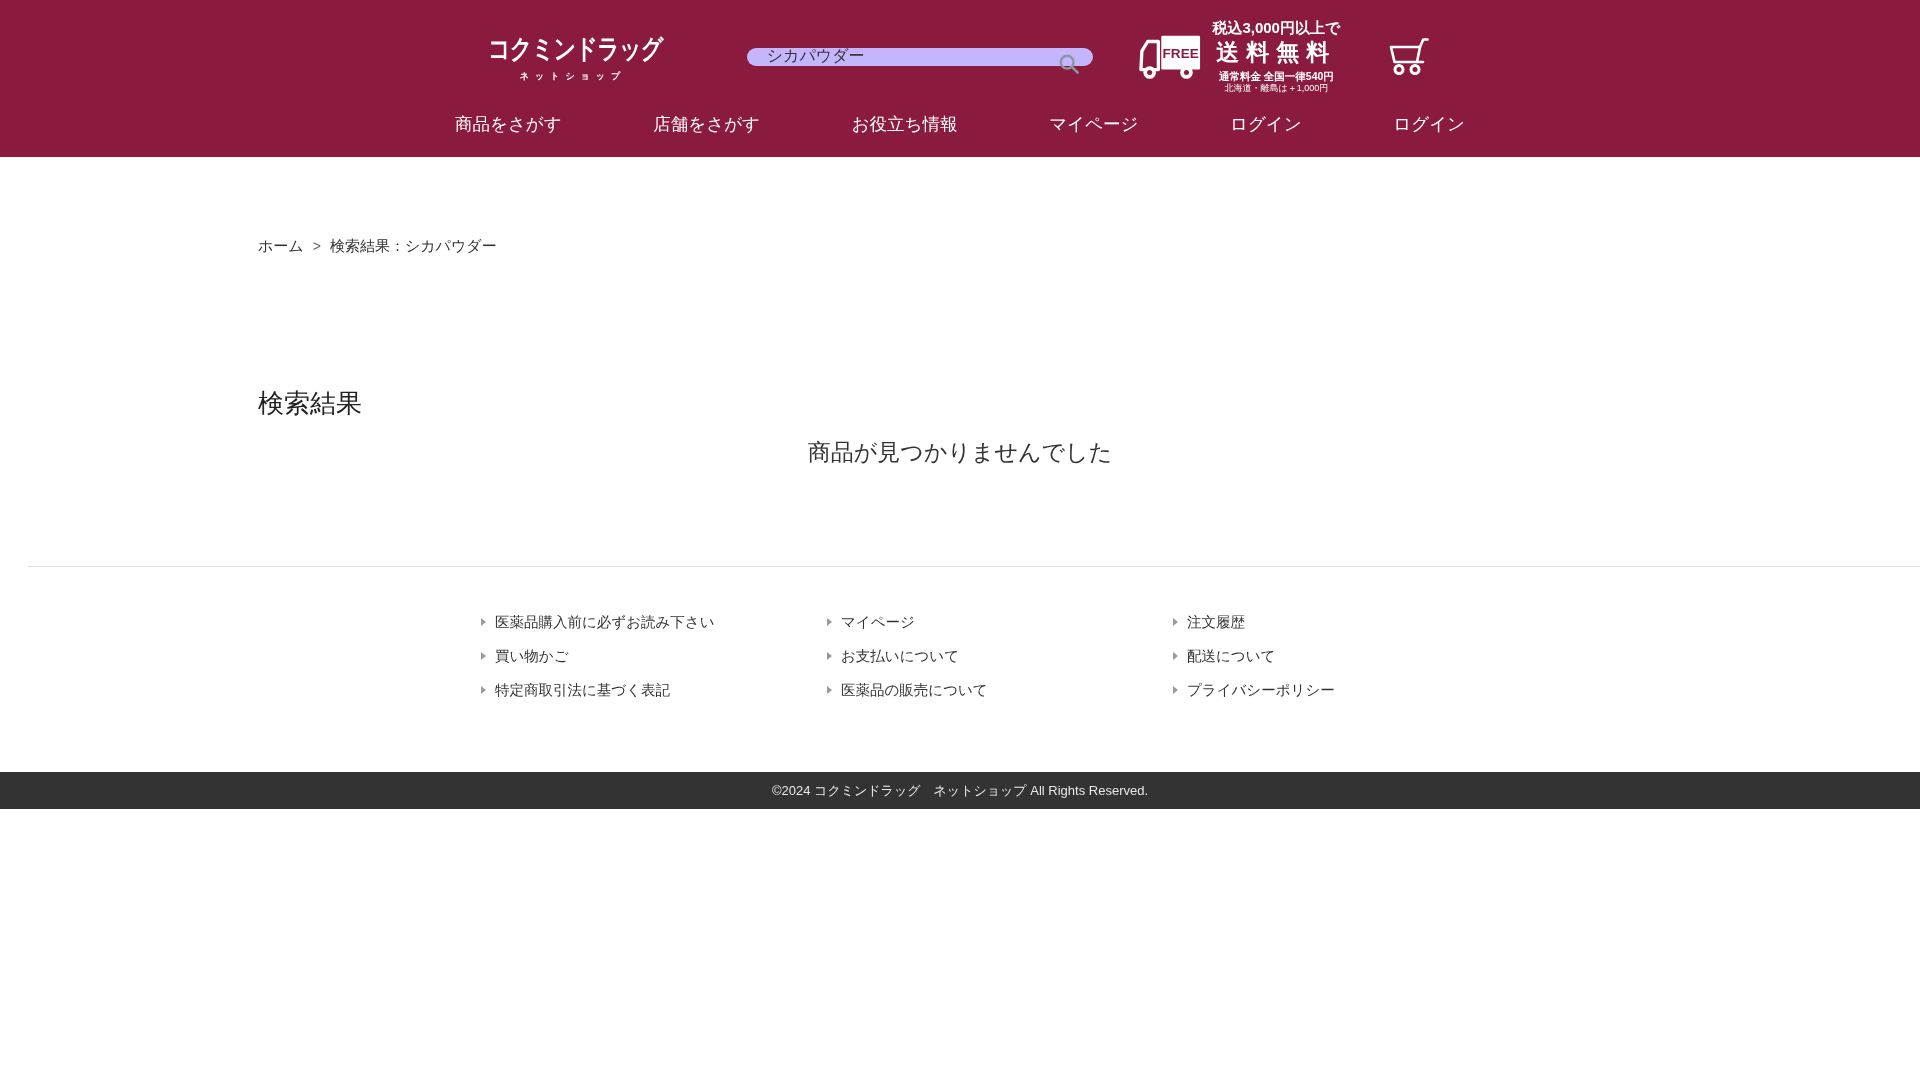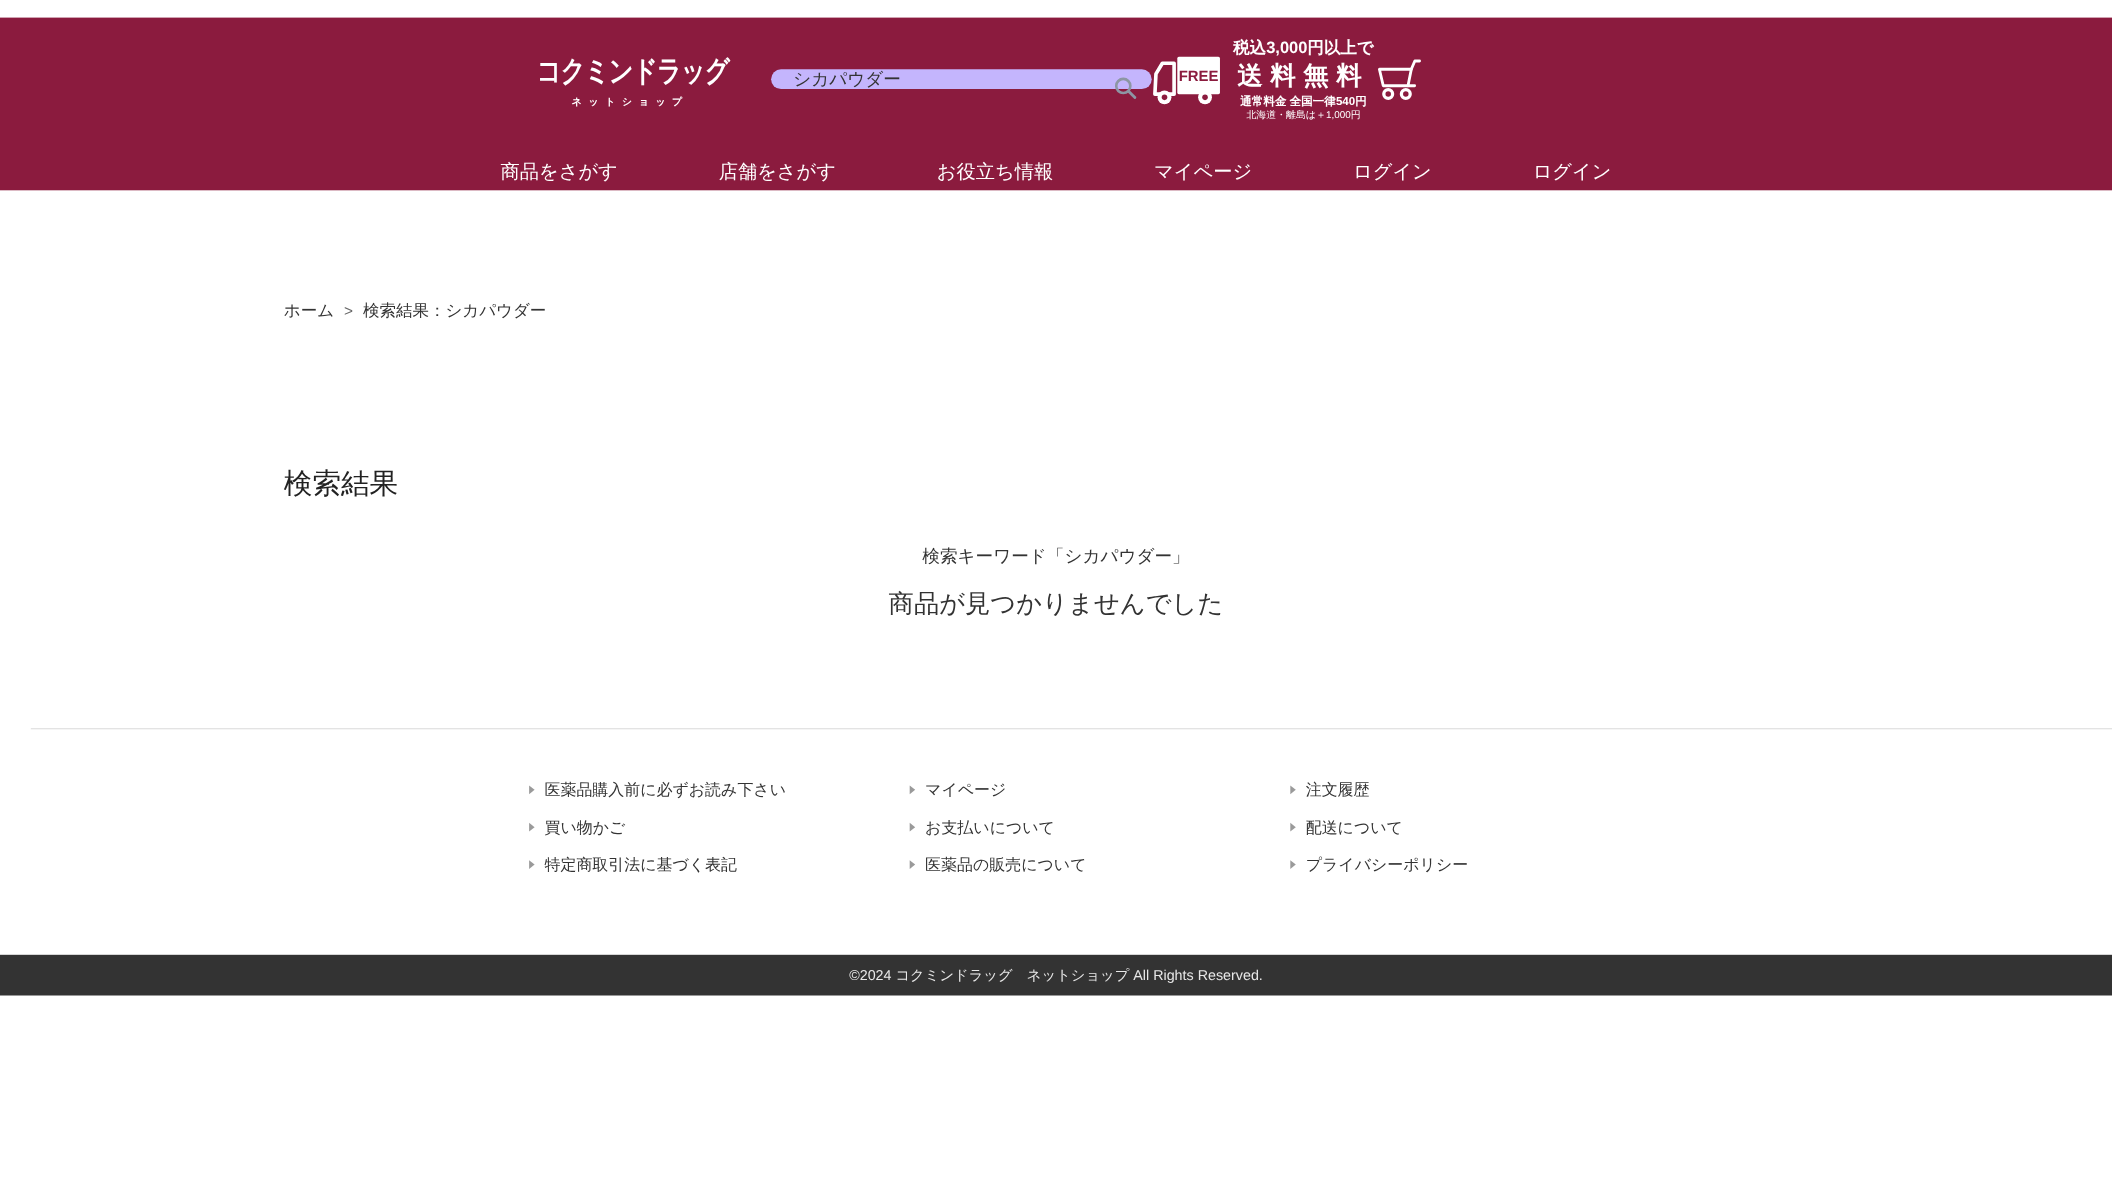--- a/index.html
+++ b/index.html
@@ -7,22 +7,22 @@
   body {
     width: 1920px; height: 1080px; overflow: hidden;
     font-family: "Liberation Sans", "DejaVu Sans", sans-serif;
     color: #333333;
   }
   a { text-decoration: none; color: inherit; }
 
   
   .site-header { background: #8b1b3e; height: 157px; }
   .header-top {
-    width: 944px; margin: 16px auto; height: 113px;
-    display: flex; align-items: center; justify-content: flex-start;
+    width: 944px; margin: 0 auto; height: 113px;
+    display: flex; align-items: center; justify-content: space-between;
   }
   .logo { color: #ffffff; cursor: pointer; flex: 0 0 auto; }
   .logo-main {
     font-size: 27px; font-weight: 900; letter-spacing: -1px;
     transform: scaleX(0.82); transform-origin: left center; white-space: nowrap;
   }
   .logo-sub {
     font-size: 9px; letter-spacing: 6px; text-align: center;
     margin-top: 3px; width: 170px; font-weight: bold;
   }
@@ -45,21 +45,21 @@
   .cart-btn { width: 46px; height: 42px; cursor: pointer; flex: 0 0 auto; }
 
   .main-nav {
     width: 1010px; margin: 0 auto; height: 44px;
     display: flex; justify-content: space-between; align-items: flex-start;
   }
   .nav-item { color: #ffffff; font-size: 17.5px; line-height: 22px; cursor: pointer; }
 
   
   .breadcrumb {
-    width: 1404px; margin: 0 auto; padding-top: 100px;
+    width: 1404px; margin: 0 auto; padding-top: 80px;
     font-size: 15px; color: #333;
   }
   .crumb-sep { color: #666; margin: 0 9px; font-size: 14px; }
   .crumb-link { cursor: pointer; }
 
   
   .main-area { width: 1404px; margin: 0 auto; padding-bottom: 98px; }
   .page-title { font-size: 26px; font-weight: normal; color: #222; margin-top: 130px; }
   .result-block { text-align: center; }
   .keyword-line { font-size: 16px; margin-top: 39px; }
@@ -140,21 +140,20 @@
   </nav>
 </header>
 
 <div class="breadcrumb">
   <a class="crumb-link">ホーム</a><span class="crumb-sep">&gt;</span><span>検索結果：シカパウダー</span>
 </div>
 
 <main class="main-area">
   <h1 class="page-title">検索結果</h1>
   <div class="result-block">
-    <div class="keyword-line">検索キーワード「シカパウダー」</div>
     <div class="no-result-line">商品が見つかりませんでした</div>
   </div>
 </main>
 
 <footer class="site-footer">
   <div class="footer-cols">
 
     <div class="footer-col">
       <a class="footer-link">
           <span class="arrow-icon"></span>

